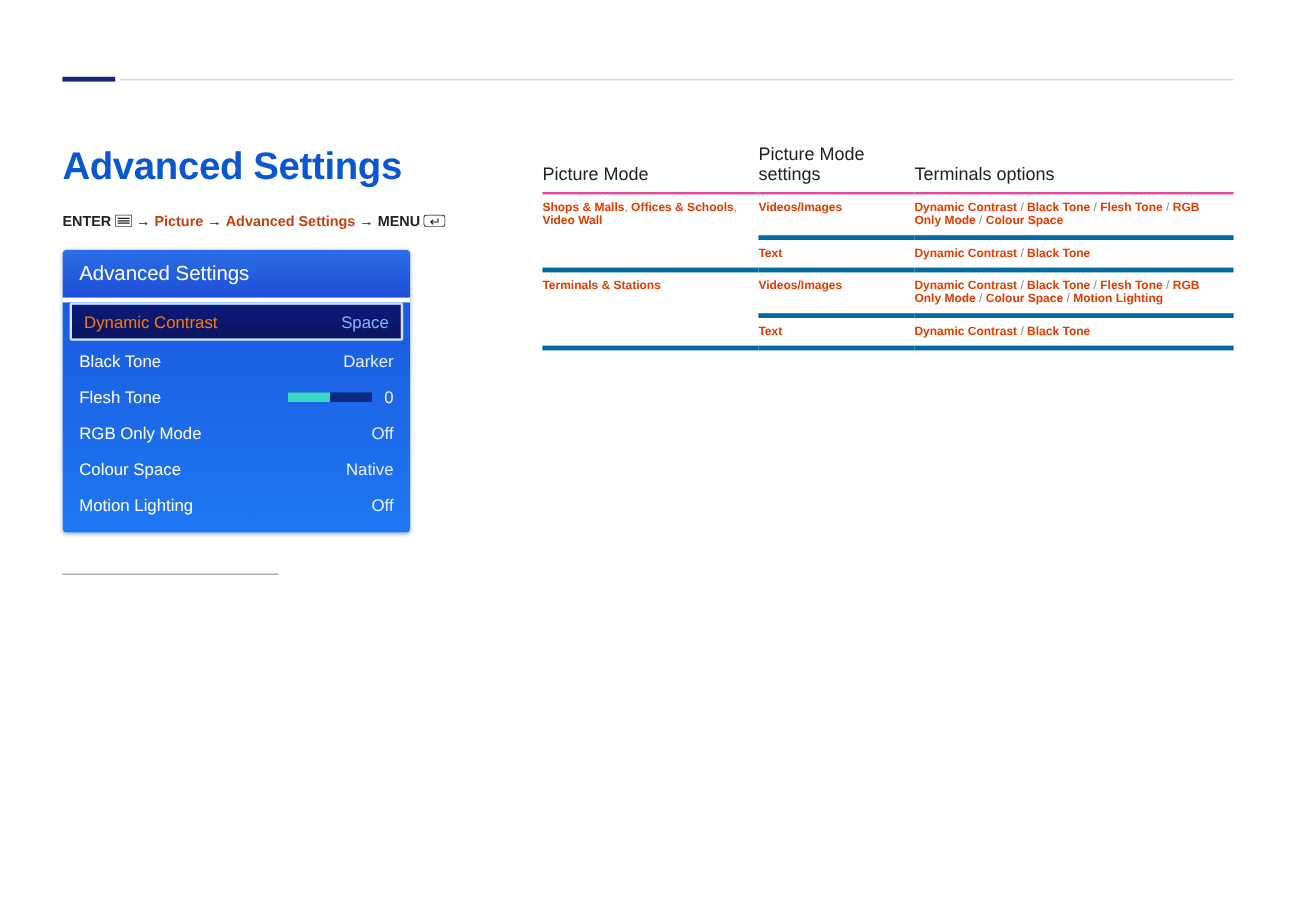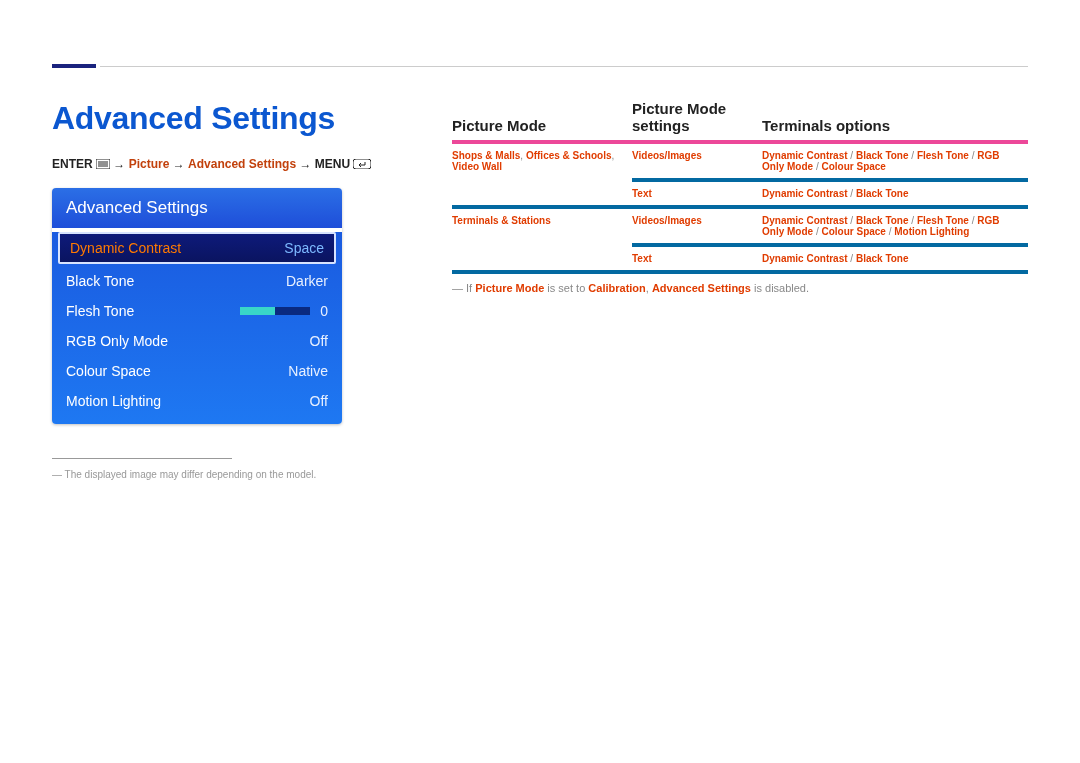--- a/index.html
+++ b/index.html
@@ -25,21 +25,21 @@
   .top-rule {
     position: absolute;
     top: 66px;
     left: 100px;
     right: 52px;
     border-top: 1px solid #ccc;
   }
   .content {
     display: flex;
     gap: 48px;
-    margin-top: 40px;
+    margin-top: 60px;
   }
   .left-col { width: 352px; flex: none; }
   .right-col { flex: 1; min-width: 0; }
   h1.adv {
     color: #0b57d0;
     font-size: 32px;
     font-weight: 700;
     letter-spacing: -0.3px;
     margin-bottom: 20px;
   }
@@ -118,24 +118,24 @@
     content: "― ";
     color:#999;
   }
   .table {
     width: 100%;
     border-collapse: collapse;
   }
   .table thead th {
     text-align: left;
     font-size: 15px;
-    font-weight: 700;
+    font-weight: 400;
     color: #222;
     padding: 0 10px 6px 0;
-    border-bottom: 4px solid #ec4899;
+    border-bottom: 2px solid #ec4899;
     vertical-align: bottom;
   }
   .table td {
     padding: 6px 10px 6px 0;
     border-bottom: 4px solid #0369a1;
     font-size: 10px;
     color: #e03c00;
     font-weight: 700;
     vertical-align: top;
   }
@@ -214,21 +214,20 @@
               <span class="value">Native</span>
             </div>
             <div class="osd-row">
               <span class="label">Motion Lighting</span>
               <span class="value">Off</span>
             </div>
           </div>
       </div>
 
       <div class="disclaimer-rule"></div>
-      <div class="disclaimer">The displayed image may differ depending on the model.</div>
     </div>
 
     <div class="right-col">
       <table class="table">
         <thead>
           <tr>
             <th>Picture Mode</th>
             <th>Picture Mode settings</th>
             <th>Terminals options</th>
           </tr>
@@ -247,18 +246,15 @@
               <td class="col1" rowspan="2"><span>Terminals &amp; Stations</span></td>
               <td class="col2">Videos/Images</td>
               <td><span>Dynamic Contrast</span><span class="sep"> / </span><span>Black Tone</span><span class="sep"> / </span><span>Flesh Tone</span><span class="sep"> / </span><span>RGB Only Mode</span><span class="sep"> / </span><span>Colour Space</span><span class="sep"> / </span><span>Motion Lighting</span></td>
             </tr>
             <tr>
               <td class="col2">Text</td>
               <td><span>Dynamic Contrast</span><span class="sep"> / </span><span>Black Tone</span></td>
             </tr>
           </tbody>
       </table>
-      <div class="note">
-        <span>If </span><span class="hl">Picture Mode</span><span> is set to </span><span class="hl">Calibration</span><span>, </span><span class="hl">Advanced Settings</span><span> is disabled.</span>
-      </div>
     </div>
   </div>
 </div>
 
 </body></html>

